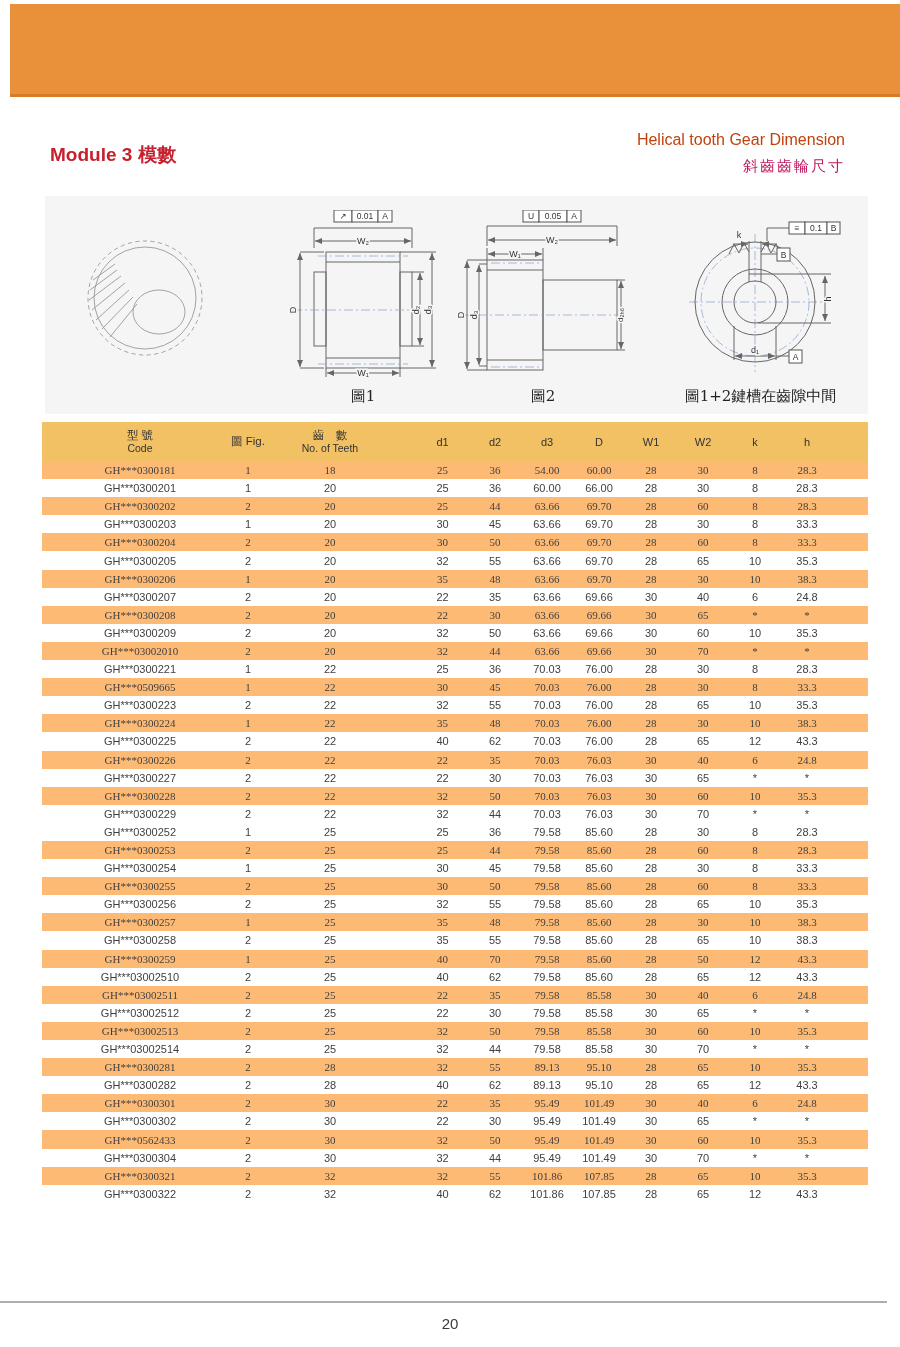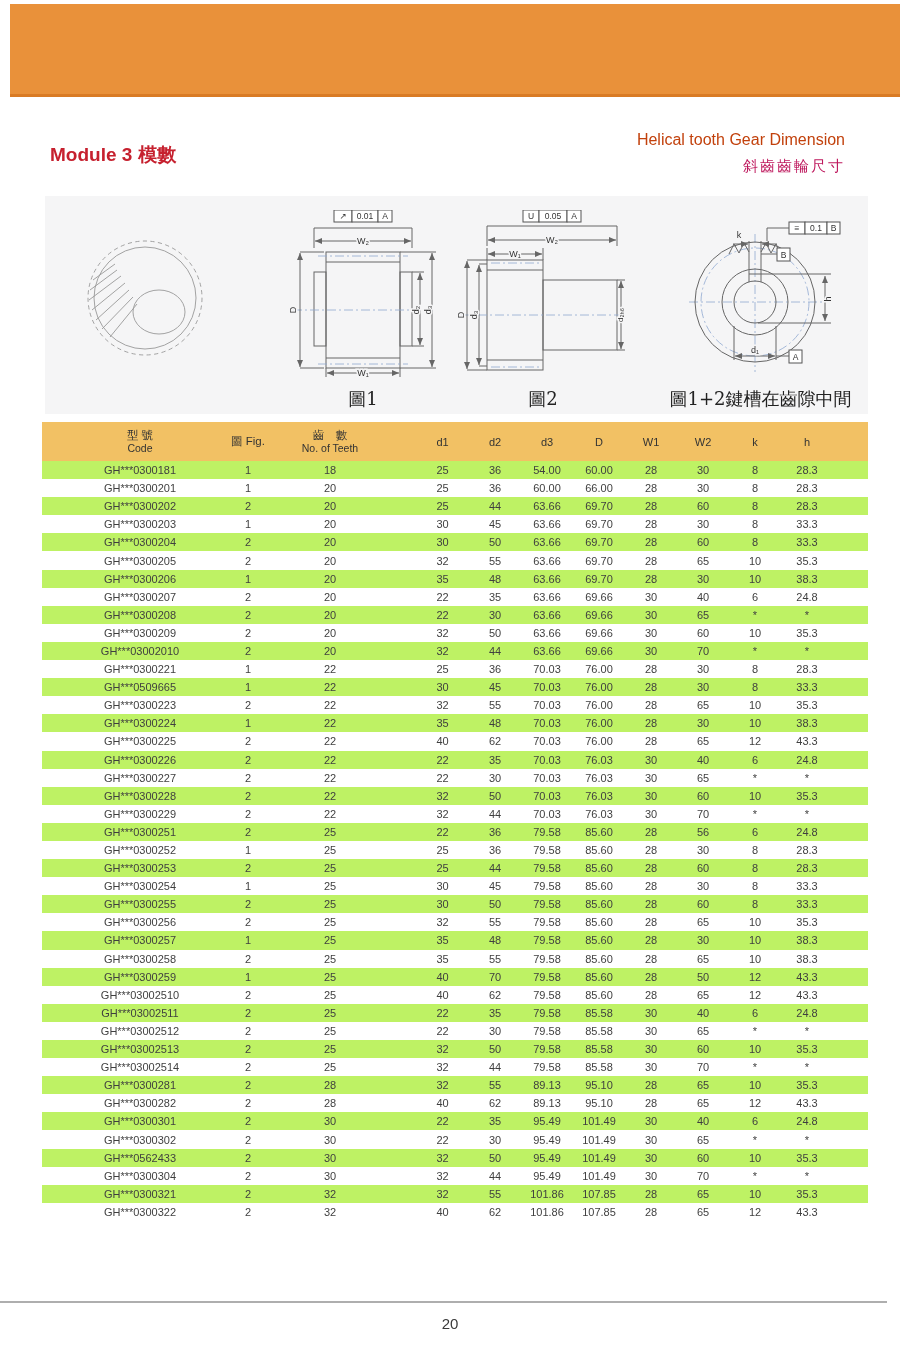--- a/index.html
+++ b/index.html
@@ -8,35 +8,35 @@
   .banner{position:absolute;left:10px;top:4px;width:890px;height:90px;
           background:#E9913A;border-bottom:3px solid #D97B25;}
   .module-title{position:absolute;left:50px;top:142px;font-size:19px;font-weight:bold;color:#C6202E;}
   .module-title .zh{margin-left:6px;}
   .doc-title{position:absolute;right:55px;top:131px;text-align:right;}
   .doc-title .en{font-size:16px;color:#c2410c;}
   .doc-title .zh{font-size:15px;color:#be185d;margin-top:8px;letter-spacing:2px;}
 
   .panel{position:absolute;left:45px;top:196px;width:823px;height:218px;background:#f5f5f6;}
   .fig{position:absolute;}
-  .fig .caption{text-align:center;font-family:"DejaVu Serif",serif;font-size:18px;color:#222;margin-top:1px;}
+  .fig .caption{text-align:center;font-family:"DejaVu Serif",serif;font-size:15px;color:#222;margin-top:1px;}
   svg .tl{stroke:#666;fill:none;stroke-width:1;}
   svg .tn{stroke:#999;fill:none;stroke-width:0.9;}
   svg .cl{stroke:#8fa8d0;fill:none;stroke-width:0.8;stroke-dasharray:9 3 2 3;}
   svg .fcf rect, svg .datum{fill:#fff;stroke:#555;stroke-width:1;}
   svg text{font-family:"Liberation Sans",sans-serif;font-size:9px;fill:#333;
            paint-order:stroke;stroke:#f5f5f6;stroke-width:3px;}
   svg text.fcftxt{stroke-width:0;font-size:8.5px;}
 
   table.gear-table{position:absolute;left:42px;top:422px;width:826px;border-collapse:collapse;
                    table-layout:fixed;}
   .gear-table th{background:#F2C164;font-weight:normal;vertical-align:middle;padding:0;height:39px;}
   .gear-table td{height:18.1px;padding:0;font-size:11px;color:#3f3f3f;text-align:center;white-space:nowrap;}
   .gear-table th{text-align:center;white-space:nowrap;}
-  .gear-table tr.alt{background:#bef264;}
+  .gear-table tr.alt{background:#fdba74;font-family:Liberation Serif, serif;}
   .hdr-zh{font-size:11.5px;color:#333;line-height:13px;}
   .hdr-en{font-size:10.5px;color:#333;line-height:12px;}
   .hdr-dim{font-size:11px;color:#333;}
   .gear-table th:nth-child(1),.gear-table td:nth-child(1){padding-left:44px;}
   .gear-table th:nth-child(2),.gear-table td:nth-child(2){padding-left:13px;}
   .gear-table th:nth-child(3),.gear-table td:nth-child(3){padding-right:15px;}
   .gear-table th:nth-child(4),.gear-table td:nth-child(4){padding-left:30px;}
 
   .footer-line{position:absolute;left:0;top:1301px;width:887px;height:2px;background:#aeaeae;}
   .page-number{position:absolute;left:0;top:1315px;width:900px;text-align:center;
@@ -499,34 +499,20 @@
         <td>32</td>
         <td>44</td>
         <td>70.03</td>
         <td>76.03</td>
         <td>30</td>
         <td>70</td>
         <td>*</td>
         <td>*</td>
         <td></td>
       </tr>
-      <tr class="alt">
-        <td>GH***0300251</td>
-        <td>2</td>
-        <td>25</td>
-        <td>22</td>
-        <td>36</td>
-        <td>79.58</td>
-        <td>85.60</td>
-        <td>28</td>
-        <td>56</td>
-        <td>6</td>
-        <td>24.8</td>
-        <td></td>
-      </tr>
       <tr>
         <td>GH***0300252</td>
         <td>1</td>
         <td>25</td>
         <td>25</td>
         <td>36</td>
         <td>79.58</td>
         <td>85.60</td>
         <td>28</td>
         <td>30</td>

